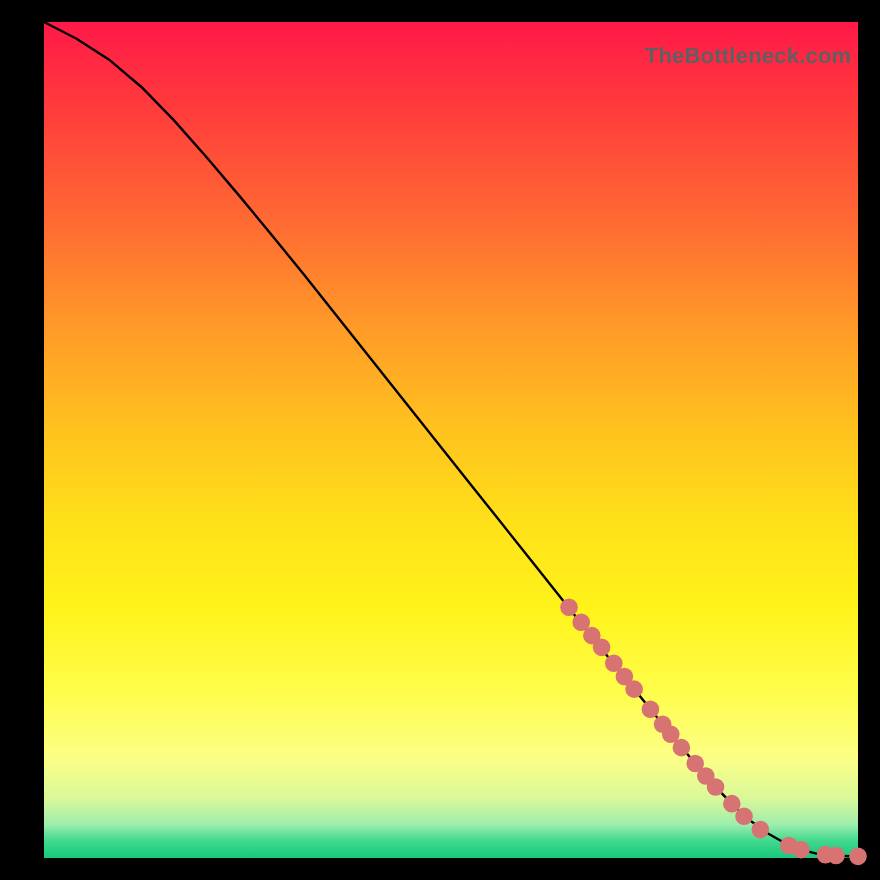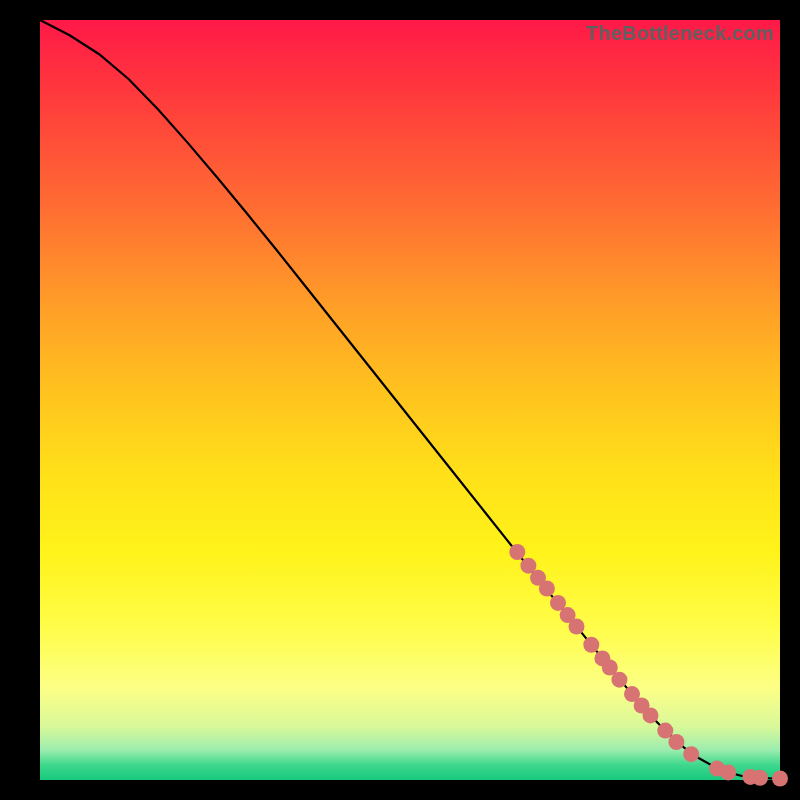--- a/index.html
+++ b/index.html
@@ -42,21 +42,21 @@
       #fffd4a 80%,
       #fcff86 88%,
       #d8f89a 93%,
       #9dedae 96%,
       #3fd88d 98%,
       #17c97d 100%
     );
   }
   .watermark {
     position: absolute;
-    top: 2px;
+    top: 20px;
     right: 6px;
     color: #606060;
     font-size: 20px;
     font-weight: 600;
     letter-spacing: 0.2px;
     user-select: none;
     text-align: center;
   }
   svg.curve {
     position: absolute;

